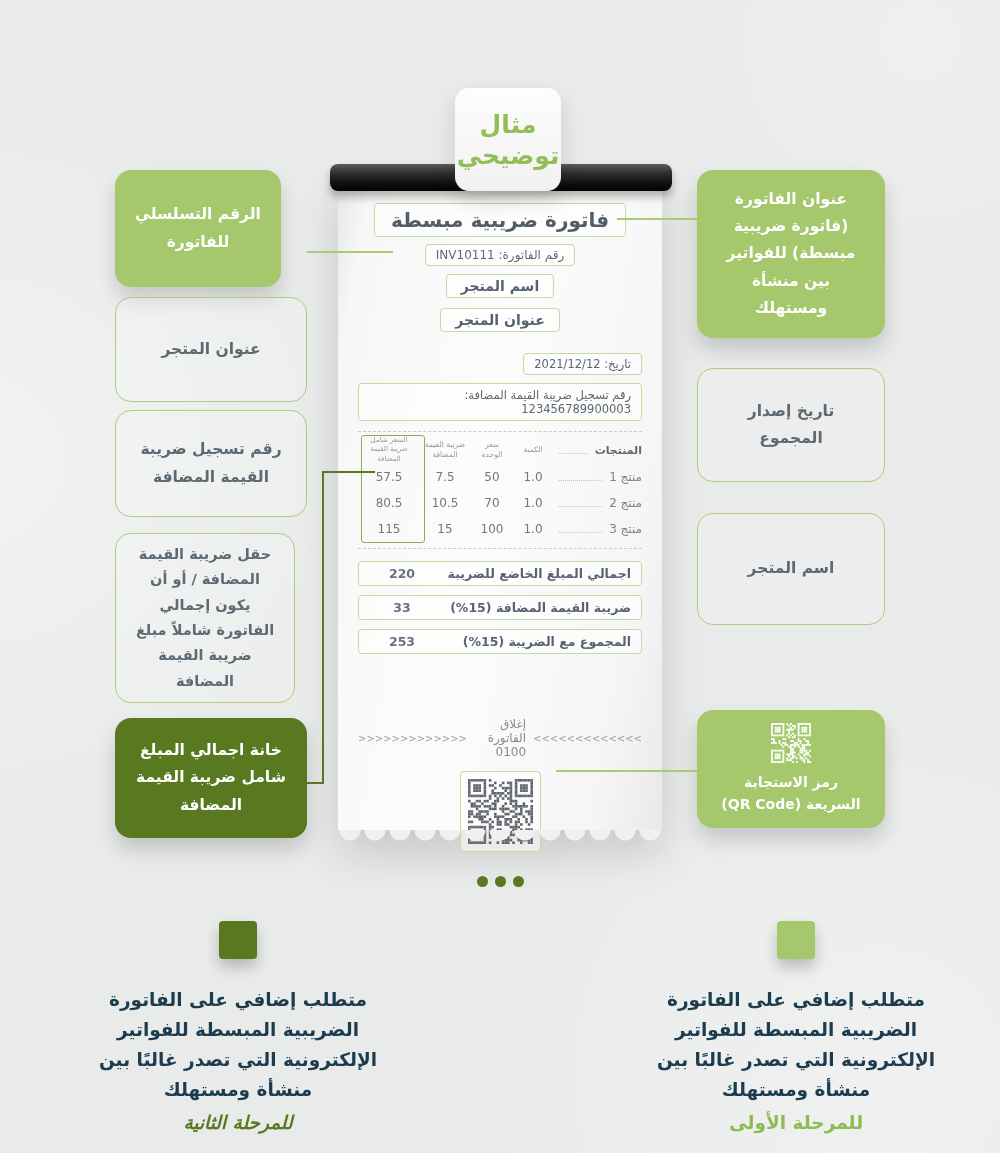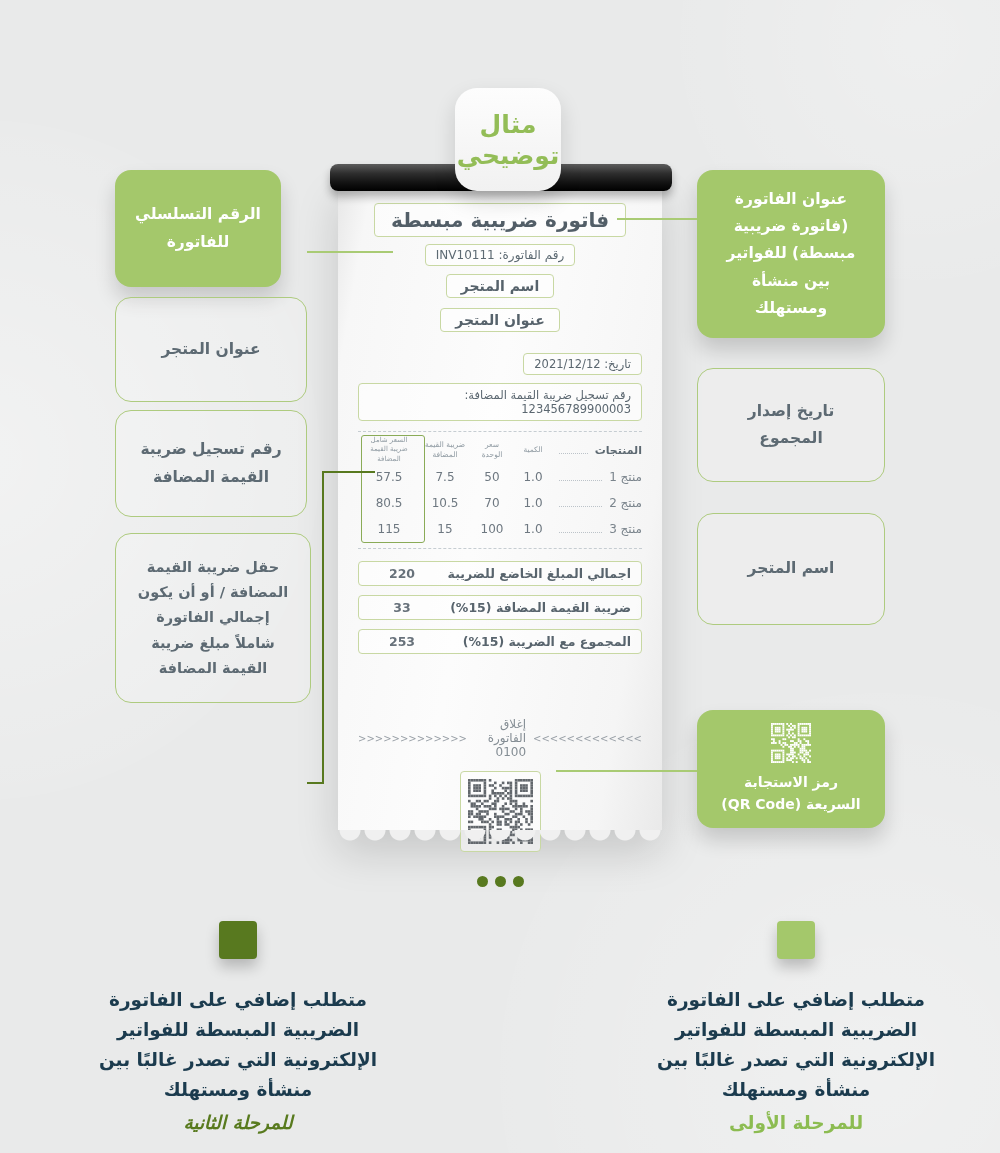--- a/index.html
+++ b/index.html
@@ -9,21 +9,21 @@
   *{box-sizing:border-box; margin:0; padding:0;}
   body{font-family:"DejaVu Sans", sans-serif; background:#dcdcdc;}
   .canvas{position:relative; width:1000px; height:1153px; background:#e9eaea; overflow:hidden; margin:0 auto;}
   .swoosh{position:absolute; border-radius:50%; pointer-events:none;}
   .s1{left:-360px; top:120px; width:680px; height:680px; background:radial-gradient(circle, rgba(255,255,255,.40), rgba(255,255,255,.06) 70%);}
   .s2{right:-260px; bottom:-300px; width:760px; height:760px; background:radial-gradient(circle, rgba(255,255,255,.30), rgba(255,255,255,.04) 70%);}
   .s3{right:-160px; top:-200px; width:480px; height:480px; background:radial-gradient(circle, rgba(255,255,255,.25), rgba(255,255,255,.03) 70%);}
 
   
   .badge{position:absolute; left:455px; top:88px; width:106px; height:103px; z-index:8;
-    background:linear-gradient(180deg,#fdfdfd,#f1f1f1); border-radius:22px;
+    background:linear-gradient(180deg,#fdfdfd,#f1f1f1); border-radius:14px;
     box-shadow:0 10px 22px rgba(0,0,0,.14); display:flex; flex-direction:column;
     align-items:center; justify-content:center; gap:2px;
     color:#93bd57; font-weight:bold; font-size:25px; text-align:center;}
 
   
   .bar{position:absolute; left:330px; top:164px; width:342px; height:27px; z-index:7;
     border-radius:8px; background:linear-gradient(180deg,#5c5c5c 0%,#2e2e2e 35%,#121212 70%,#000 100%);
     box-shadow:0 6px 9px rgba(0,0,0,.28);}
 
   
@@ -526,22 +526,25 @@
 
   <div class="co fill-light" style="left:115px; top:170px; width:166px; height:117px;align-items:center;">
     <span dir="rtl">الرقم التسلسلي للفاتورة</span>
   </div>
   <div class="co outline" style="left:115px; top:297px; width:192px; height:105px;">
     <span dir="rtl">عنوان المتجر</span>
   </div>
   <div class="co outline" style="left:115px; top:410px; width:192px; height:107px;">
     <span dir="rtl">رقم تسجيل ضريبة القيمة المضافة</span>
   </div>
-  <div class="co outline" style="left:115px; top:533px; width:196px; height:170px; font-size:14.5px;">
+  <div class="co outline" style="left:115px; top:533px; width:180px; height:170px; font-size:14.5px;">
     <span dir="rtl">حقل ضريبة القيمة المضافة / أو أن يكون إجمالي الفاتورة شاملاً مبلغ ضريبة القيمة المضافة</span>
+  </div>
+  <div class="co fill-dark" style="left:115px; top:718px; width:192px; height:120px;">
+    <span dir="rtl">خانة اجمالي المبلغ شامل ضريبة القيمة المضافة</span>
   </div>
 
   <div class="co fill-light" style="left:697px; top:170px; width:188px; height:168px;">
     <span dir="rtl">عنوان الفاتورة (فاتورة ضريبية مبسطة) للفواتير بين منشأة ومستهلك</span>
   </div>
   <div class="co outline" style="left:697px; top:368px; width:188px; height:114px;">
     <span dir="rtl">تاريخ إصدار المجموع</span>
   </div>
   <div class="co outline" style="left:697px; top:513px; width:188px; height:112px;">
     <span dir="rtl">اسم المتجر</span>

